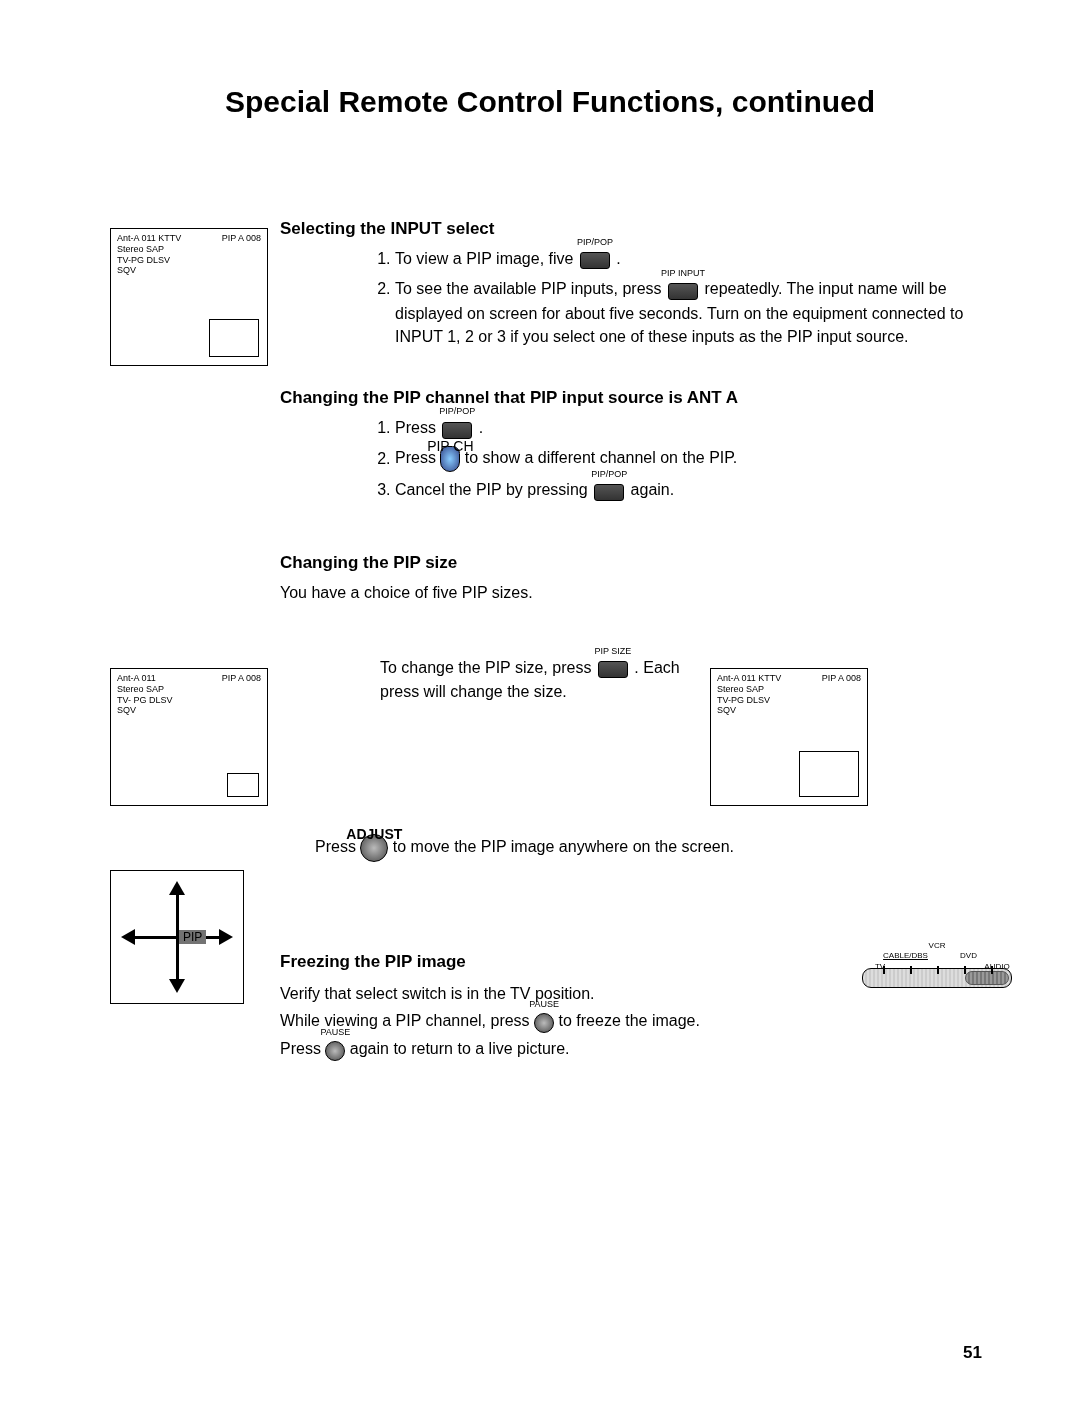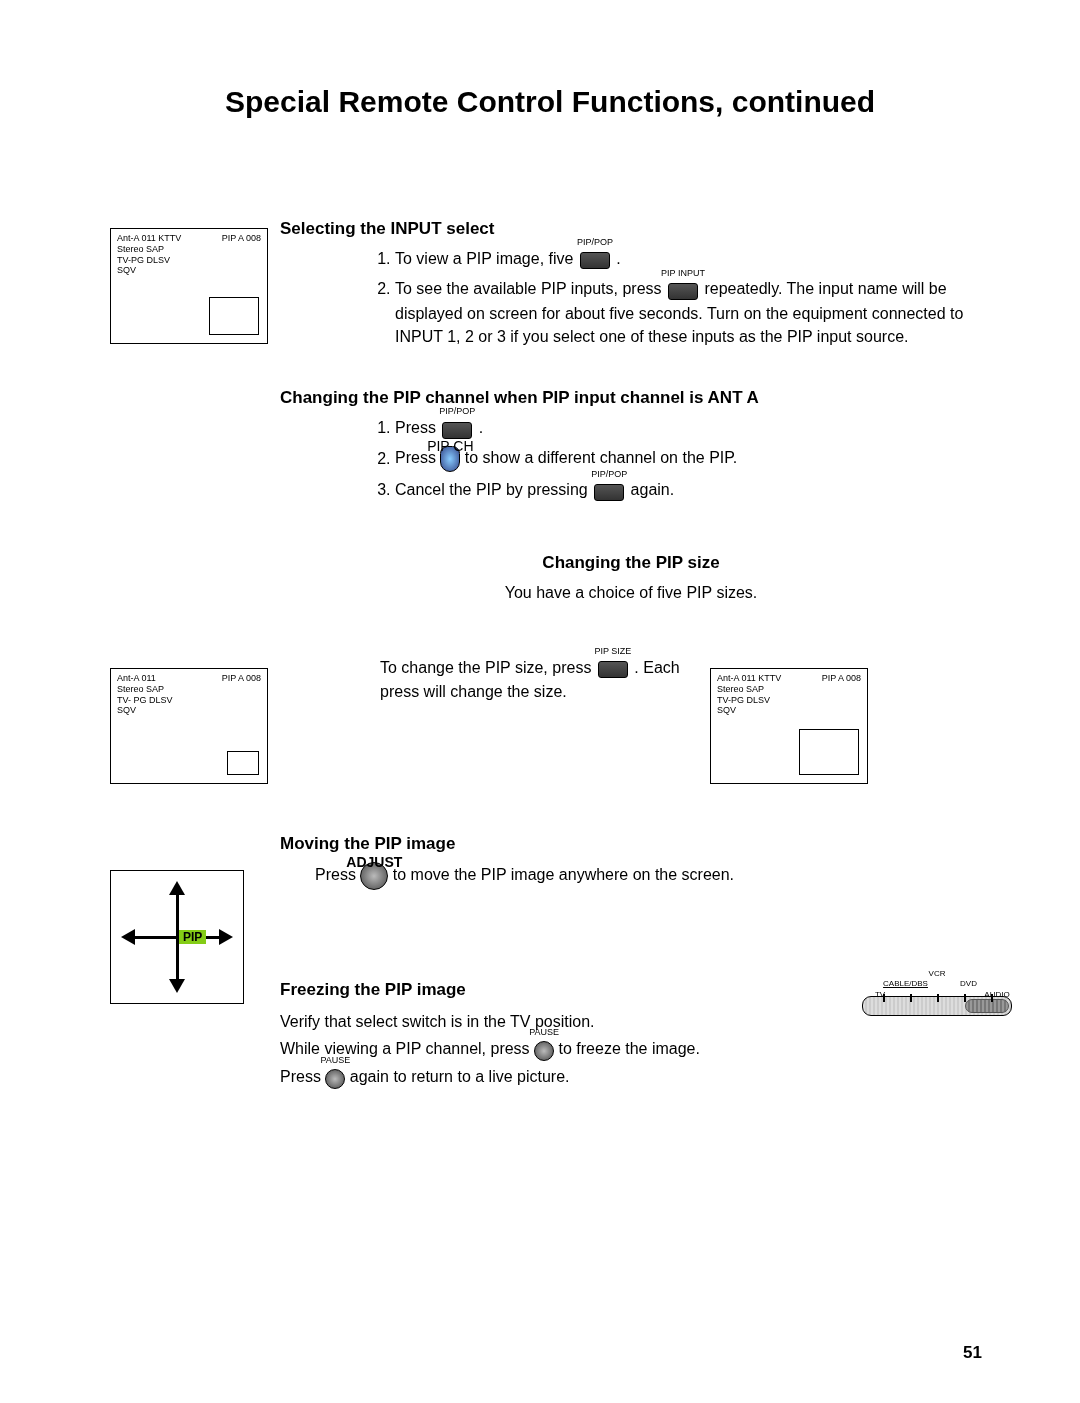--- a/index.html
+++ b/index.html
@@ -31,21 +31,21 @@
   .content-col {
     margin-left: 170px;
   }
   .left-float {
     position: absolute;
     left: 110px;
   }
   .tv-box {
     border: 1.5px solid #000;
     width: 158px;
-    height: 116px;
+    height: 138px;
     position: relative;
     font-size: 9px;
     line-height: 1.2;
     padding: 4px 6px;
     box-sizing: border-box;
   }
   .tv-box .corner {
     position: absolute;
     top: 4px;
     right: 6px;
@@ -106,21 +106,21 @@
   .arrow-up, .arrow-down, .arrow-left, .arrow-right {
     position: absolute;
     width: 0; height: 0;
   }
   .arrow-up { border-left: 8px solid transparent; border-right: 8px solid transparent; border-bottom: 14px solid #000; left: 50%; margin-left:-8px; top: 10px; }
   .arrow-down { border-left: 8px solid transparent; border-right: 8px solid transparent; border-top: 14px solid #000; left: 50%; margin-left:-8px; bottom: 10px; }
   .arrow-left { border-top: 8px solid transparent; border-bottom: 8px solid transparent; border-right: 14px solid #000; top: 50%; margin-top:-8px; left: 10px; }
   .arrow-right { border-top: 8px solid transparent; border-bottom: 8px solid transparent; border-left: 14px solid #000; top: 50%; margin-top:-8px; right: 10px; }
   .vline { position:absolute; width:3px; background:#000; left:50%; margin-left:-1.5px; top:24px; bottom:24px; }
   .hline { position:absolute; height:3px; background:#000; top:50%; margin-top:-1.5px; left:24px; right:24px; }
-  .pip-label-diag { position:absolute; left:50%; top:50%; background:#84cc16; padding:0 4px; font-size:12px; transform:translate(2px,-50%);font-weight:bold; }
+  .pip-label-diag { position:absolute; left:50%; top:50%; background:#737373; padding:0 4px; font-size:12px; transform:translate(2px,-50%); }
   .switch-diagram {
     display:inline-block;
     position:relative;
     width:150px;
     height:42px;
     vertical-align: middle;
   }
   .switch-body {
     position:absolute;
     left:0; right:0; bottom:0;
@@ -174,41 +174,41 @@
       </li>
       <li>
         <span>To see the available PIP inputs, press</span>
         <span class="btn-wrap"><span class="btn-label">PIP INPUT</span><span class="btn-icon"></span></span>
         <span>repeatedly. The input name will be displayed on screen for about five seconds. Turn on the equipment connected to INPUT 1, 2 or 3 if you select one of these inputs as the PIP input source.</span>
       </li>
     </ol>
   </div>
 
   <div class="content-col" style="margin-top:40px;">
-    <div class="sect-heading" style="max-width:520px;">Changing the PIP channel when PIP input channel is ANT A</div>
+    <div class="sect-heading" style="max-width:520px;">Changing the PIP channel that PIP input source is ANT A</div>
     <ol class="ol">
       <li>
         <span>Press</span>
         <span class="btn-wrap"><span class="btn-label">PIP/POP</span><span class="btn-icon"></span></span>
         <span>.</span>
       </li>
       <li>
         <span>Press</span>
         <span class="btn-wrap"><span class="btn-label" style="font-size:14px;top:-10px;">PIP CH</span><span class="round-btn" style="height:24px;border-radius:9px 9px 12px 12px;background:radial-gradient(#8cf,#348);"></span></span>
         <span>to show a different channel on the PIP.</span>
       </li>
       <li>
         <span>Cancel the PIP by pressing</span>
         <span class="btn-wrap"><span class="btn-label">PIP/POP</span><span class="btn-icon"></span></span>
         <span>again.</span>
       </li>
     </ol>
   </div>
 
-  <div class="content-col" style="margin-top:50px;text-align:center;">
+  <div class="content-col" style="margin-top:50px;">
     <div class="sect-heading">Changing the PIP size</div>
     <div class="para">You have a choice of five PIP sizes.</div>
   </div>
 
   <div class="left-float" style="top:668px;">
     <div class="tv-box">
       <span>Ant-A 011</span><br>
       <span>Stereo SAP</span><br>
       <span>TV- PG DLSV</span><br>
       <span>SQV</span>
@@ -243,21 +243,20 @@
       <div class="hline"></div>
       <div class="arrow-up"></div>
       <div class="arrow-down"></div>
       <div class="arrow-left"></div>
       <div class="arrow-right"></div>
       <div class="pip-label-diag">PIP</div>
     </div>
   </div>
 
   <div class="content-col" style="margin-top:130px;">
-    <div class="sect-heading">Moving the PIP image</div>
     <div class="para" style="padding-left:35px;">
       <span>Press</span>
       <span class="btn-wrap"><span class="btn-label" style="font-size:14px;top:-10px;font-weight:bold;">ADJUST</span><span class="round-btn" style="width:26px;height:26px;"></span></span>
       <span>to move the PIP image anywhere on the screen.</span>
     </div>
   </div>
 
   <div class="content-col" style="margin-top:90px; position:relative;">
     <div class="sect-heading">Freezing the PIP image</div>
 

